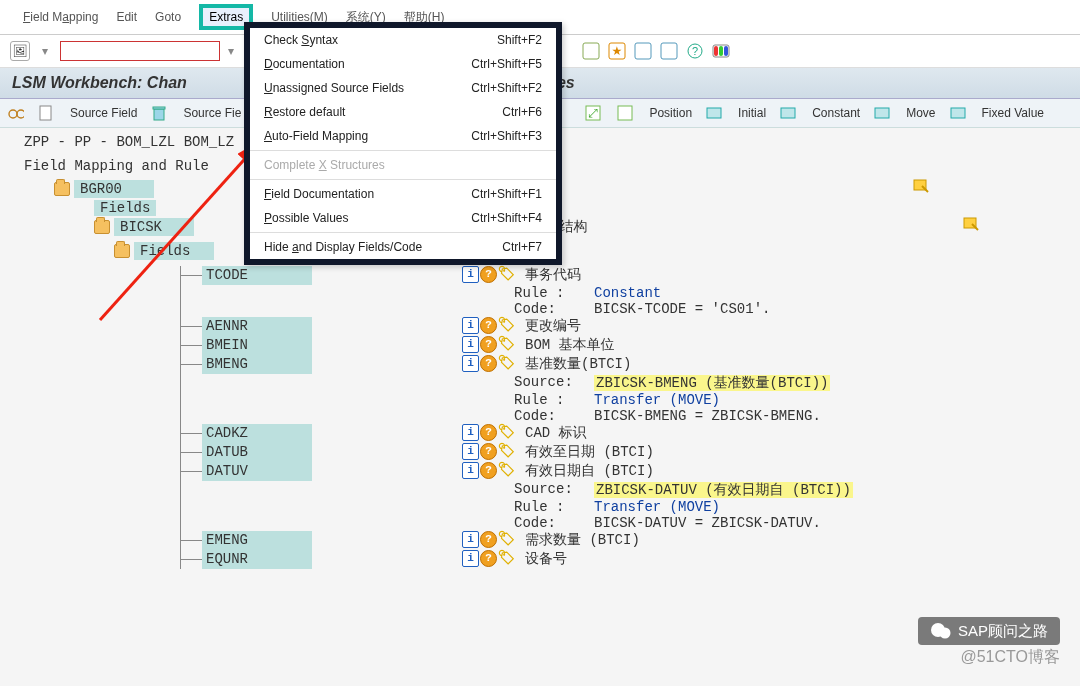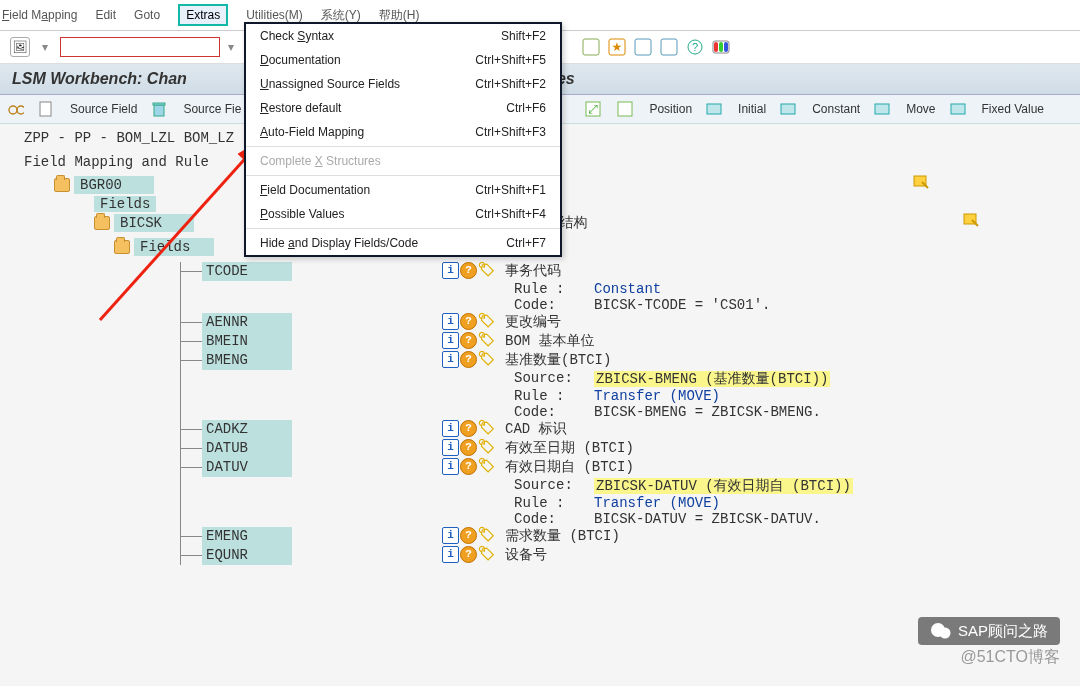--- a/index.html
+++ b/index.html
@@ -1,49 +1,49 @@
 <!DOCTYPE html>
 <html><head>
 <meta charset="utf-8">
 <style>
   * { box-sizing: border-box; margin:0; padding:0; }
   body { font-family: Arial, sans-serif; font-size:12px; color:#333; background:#f5f5f5; width:1080px; height:686px; overflow:hidden; position:relative; }
-  .menubar { background:#fff; border-bottom:1px solid #ccc; padding:4px 2px; display:flex; gap:18px; align-items:center; }
+  .menubar { background:#fff; border-bottom:1px solid #ccc; padding:4px 23px; display:flex; gap:18px; align-items:center; }
   .menubar span { color:#555; }
-  .menubar .active { color:#000; background:#e8f0fc; padding:2px 6px; border:2px solid #14b8a6; }
+  .menubar .active { color:#000; background:#e8f0fc; padding:2px 6px; border:4px solid #14b8a6; }
   .toolbar1 { background:#fff; padding:6px 10px; border-bottom:1px solid #ddd; display:flex; align-items:center; gap:8px; }
   .titlebar { background:linear-gradient(#dfe8ef,#cfdce6); padding:6px 12px; font-size:16px; font-weight:bold; font-style:italic; color:#333; border-bottom:1px solid #aac; }
   .toolbar2 { background:#eef3f7; padding:6px 8px; border-bottom:1px solid #cdd; display:flex; align-items:center; gap:14px; }
   .tb-item { display:flex; align-items:center; gap:16px; color:#333; cursor:pointer; white-space:nowrap; }
   .tb-icon { width:16px; height:16px; display:inline-block; }
   .content { padding:4px 24px; font-family:"Courier New",monospace; font-size:14px; position:relative; }
   .path { margin:2px 0 8px 0; }
   .heading { margin-bottom:6px; }
   .tree { margin-left:30px; }
   .folder-row { display:flex; align-items:center; margin:2px 0; }
   .folder-icon { width:16px;height:14px;background:#f5c060;border:1px solid #c89030;border-radius:2px;display:inline-block;margin-right:4px;position:relative; }
   .folder-icon.open::before{content:'';position:absolute;top:-4px;left:1px;width:7px;height:4px;background:#f5c060;border:1px solid #c89030;border-bottom:none;border-radius:2px 2px 0 0;}
   .node-label { background:#bce0de; padding:1px 6px; display:inline-block; min-width:80px; }
   .node-desc { margin-left:16px; }
   .field-area { margin-left:48px; }
   .field-row { display:flex; align-items:flex-start; margin:0; line-height:19px; position:relative; }
-  .field-name { background:#bce0de; padding:0 4px; display:inline-block; width:90px; margin-left:40px; position:relative; }
+  .field-name { background:#bce0de; padding:0 4px; display:inline-block; width:110px; margin-left:40px; position:relative; }
   .tree-line { position:absolute; left:18px; width:22px; border-top:1px solid #888; top:9px; }
   .tree-v { position:absolute; left:18px; width:1px; background:#888; top:0; bottom:0; }
   .icons3 { display:inline-flex; gap:1px; margin-left:150px; align-items:center; }
   .mini-icon { width:17px;height:17px;display:inline-flex;align-items:center;justify-content:center;font-size:11px;font-weight:bold;border-radius:2px; }
   .ic-info { background:#fff;border:1px solid #2060c0;color:#2060c0; }
   .ic-q { background:#f0a020;border:1px solid #c07000;color:#fff;border-radius:50%; }
   .ic-tag { color:#e0b000; font-size:14px; }
   .field-desc { margin-left:10px; }
   .sub { margin-left:352px; display:flex; }
   .sub-k { width:80px; }
   .hl-yellow { background:#faf68c; padding:0 2px; }
   .hl-blue { color:#1040a0; }
-  .dropdown { position:absolute; left:244px; top:22px; width:318px; background:#fff; border:2px solid #0f172a; box-shadow:2px 2px 6px rgba(0,0,0,0.2); z-index:50; }
+  .dropdown { position:absolute; left:244px; top:22px; width:318px; background:#fff; border:6px solid #0f172a; box-shadow:2px 2px 6px rgba(0,0,0,0.2); z-index:50; }
   .dd-item { display:flex; justify-content:space-between; padding:5px 14px; cursor:pointer; color:#222; }
   .dd-item.disabled { color:#aaa; cursor:default;text-align:center; }
   .dd-sep { height:1px; background:#ddd; margin:2px 0; }
   .arrow { position:absolute; z-index:40; pointer-events:none; }
   .watermark { position:absolute; right:20px; bottom:18px; color:#888; display:flex; flex-direction:column; align-items:flex-end; gap:2px; }
   .wm-box { background:rgba(80,80,80,0.75); color:#fff; padding:4px 12px; border-radius:4px; display:flex; align-items:center; gap:6px; font-size:15px; }
   .wm-sub { font-size:16px; color:#999; }
   .cb-icon { width:20px;height:20px;border:1px solid #aaa;background:#fff;display:flex;align-items:center;justify-content:center;border-radius:3px;}
   .inp-box { width:160px;height:20px;border:1px solid #c33;background:#fff; }
   u.short { text-decoration:underline; }

